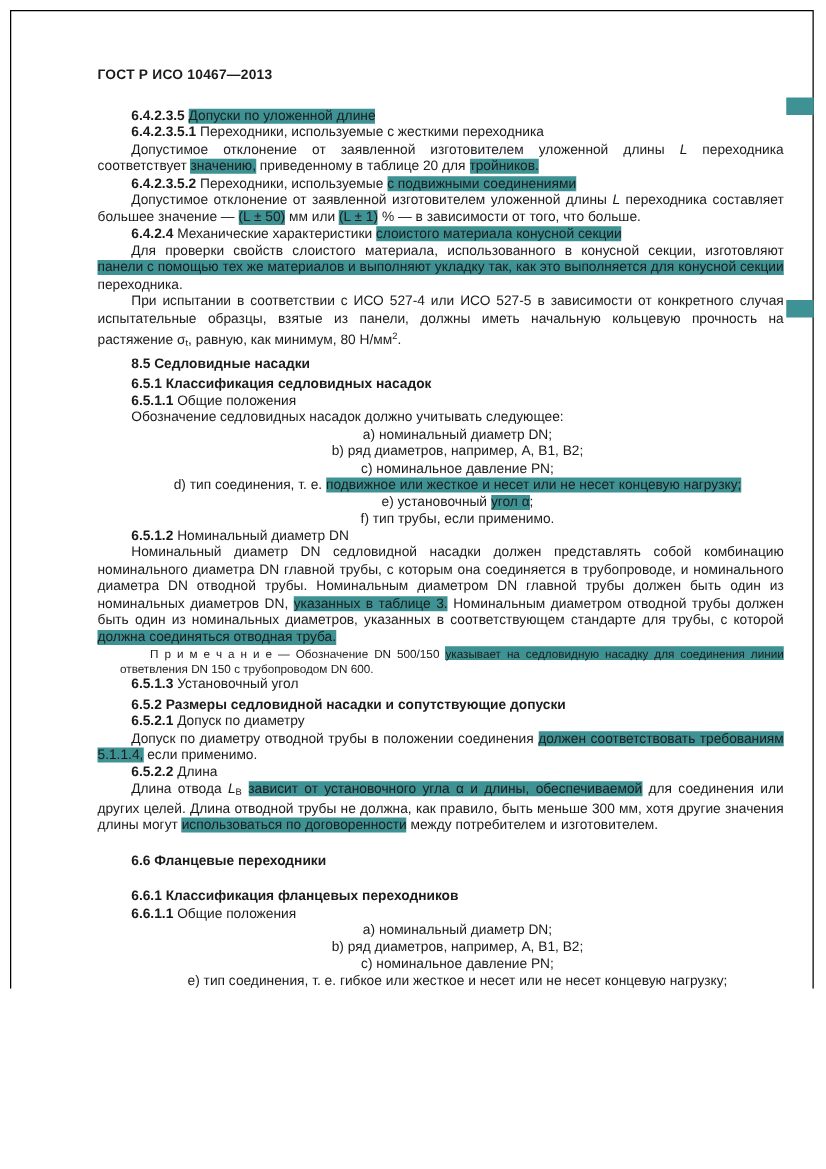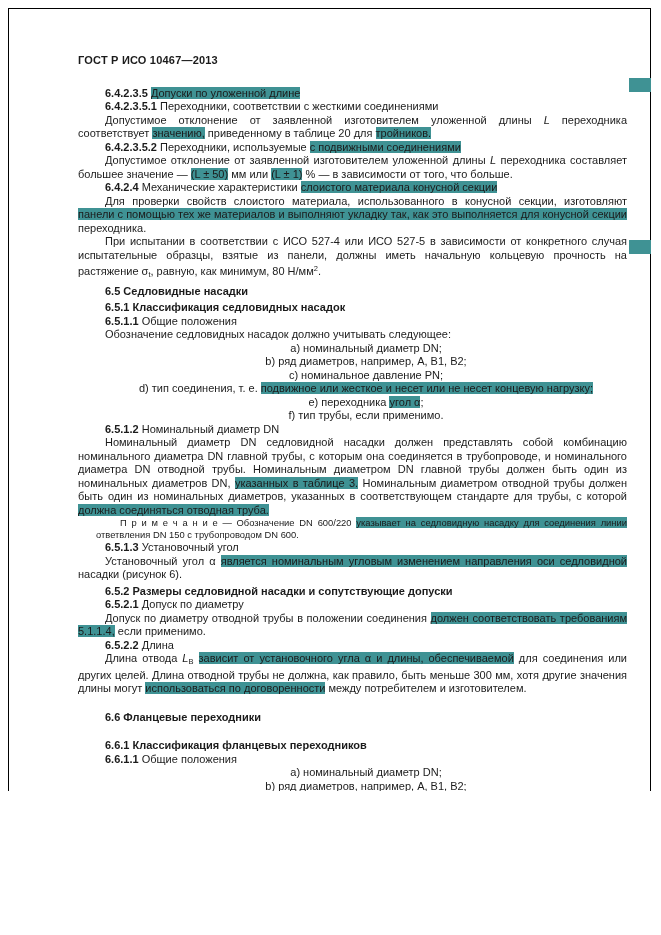--- a/index.html
+++ b/index.html
@@ -98,42 +98,41 @@
   <div class="page-frame"></div>
 
   <div class="margin-artifact artifact-top"></div>
   <div class="margin-artifact artifact-mid"></div>
 
   <div class="content">
     <div class="doc-header">ГОСТ Р ИСО 10467—2013</div>
 
     <div id="document-body">
         <div class="block t-clause"><span class="b">6.4.2.3.5 </span><span class="hl">Допуски по уложенной длине</span></div>
-        <div class="block t-clause"><span class="b">6.4.2.3.5.1 </span><span>Переходники, соответствии с жесткими соединениями</span></div>
+        <div class="block t-clause"><span class="b">6.4.2.3.5.1 </span><span>Переходники, используемые с жесткими переходника</span></div>
         <div class="block t-p"><span>Допустимое отклонение от заявленной изготовителем уложенной длины </span><span class="i">L</span><span> переходника соответствует </span><span class="hl">значению,</span><span> приведенному в таблице 20 для </span><span class="hl">тройников.</span></div>
         <div class="block t-clause"><span class="b">6.4.2.3.5.2 </span><span>Переходники, используемые </span><span class="hl">с подвижными соединениями</span></div>
         <div class="block t-p"><span>Допустимое отклонение от заявленной изготовителем уложенной длины </span><span class="i">L</span><span> переходника составляет большее значение — </span><span class="hl">(L ± 50)</span><span> мм или </span><span class="hl">(L ± 1)</span><span> % — в зависимости от того, что больше.</span></div>
         <div class="block t-clause"><span class="b">6.4.2.4 </span><span>Механические характеристики </span><span class="hl">слоистого материала конусной секции</span></div>
         <div class="block t-p"><span>Для проверки свойств слоистого материала, использованного в конусной секции, изготовляют </span><span class="hl">панели с помощью тех же материалов и выполняют укладку так, как это выполняется для конусной секции</span><span> переходника.</span></div>
         <div class="block t-p"><span>При испытании в соответствии с ИСО 527-4 или ИСО 527-5 в зависимости от конкретного случая испытательные образцы, взятые из панели, должны иметь начальную кольцевую прочность на растяжение σ</span><span class="sub">t</span><span>, равную, как минимум, 80 Н/мм</span><span class="sup">2</span><span>.</span></div>
-        <div class="block t-h2"><span class="b">6.5 Седловидные насадки</span></div>
+        <div class="block t-h2"><span class="b">8.5 Седловидные насадки</span></div>
         <div class="block t-h2"><span class="b">6.5.1 Классификация седловидных насадок</span></div>
         <div class="block t-clause"><span class="b">6.5.1.1 </span><span>Общие положения</span></div>
         <div class="block t-p"><span>Обозначение седловидных насадок должно учитывать следующее:</span></div>
         <div class="block t-li"><span>a) номинальный диаметр DN;</span></div>
         <div class="block t-li"><span>b) ряд диаметров, например, A, B1, B2;</span></div>
         <div class="block t-li"><span>c) номинальное давление PN;</span></div>
         <div class="block t-li"><span>d) тип соединения, т. е. </span><span class="hl">подвижное или жесткое и несет или не несет концевую нагрузку;</span></div>
-        <div class="block t-li"><span>e) переходника </span><span class="hl">угол α</span><span>;</span></div>
+        <div class="block t-li"><span>e) установочный </span><span class="hl">угол α</span><span>;</span></div>
         <div class="block t-li"><span>f) тип трубы, если применимо.</span></div>
         <div class="block t-clause"><span class="b">6.5.1.2 </span><span>Номинальный диаметр DN</span></div>
         <div class="block t-p"><span>Номинальный диаметр DN седловидной насадки должен представлять собой комбинацию номинального диаметра DN главной трубы, с которым она соединяется в трубопроводе, и номинального диаметра DN отводной трубы. Номинальным диаметром DN главной трубы должен быть один из номинальных диаметров DN, </span><span class="hl">указанных в таблице 3.</span><span> Номинальным диаметром отводной трубы должен быть один из номинальных диаметров, указанных в соответствующем стандарте для трубы, с которой </span><span class="hl">должна соединяться отводная труба.</span></div>
-        <div class="block t-note"><span>П р и м е ч а н и е — Обозначение DN 600/220 </span><span class="hl">указывает на седловидную насадку для соединения линии</span><span> ответвления DN 150 с трубопроводом DN 600.</span></div>
+        <div class="block t-note"><span>П р и м е ч а н и е — Обозначение DN 500/150 </span><span class="hl">указывает на седловидную насадку для соединения линии</span><span> ответвления DN 150 с трубопроводом DN 600.</span></div>
         <div class="block t-clause"><span class="b">6.5.1.3 </span><span>Установочный угол</span></div>
-        <div class="block t-p"><span>Установочный угол α </span><span class="hl">является номинальным угловым изменением направления оси седловидной</span><span> насадки (рисунок 6).</span></div>
         <div class="block t-h2"><span class="b">6.5.2 Размеры седловидной насадки и сопутствующие допуски</span></div>
         <div class="block t-clause"><span class="b">6.5.2.1 </span><span>Допуск по диаметру</span></div>
         <div class="block t-p"><span>Допуск по диаметру отводной трубы в положении соединения </span><span class="hl">должен соответствовать требованиям 5.1.1.4,</span><span> если применимо.</span></div>
         <div class="block t-clause"><span class="b">6.5.2.2 </span><span>Длина</span></div>
         <div class="block t-p"><span>Длина отвода </span><span class="i">L</span><span class="sub">B</span><span> </span><span class="hl">зависит от установочного угла α и длины, обеспечиваемой</span><span> для соединения или других целей. Длина отводной трубы не должна, как правило, быть меньше 300 мм, хотя другие значения длины могут </span><span class="hl">использоваться по договоренности</span><span> между потребителем и изготовителем.</span></div>
         <div class="block t-spacer"></div>
         <div class="block t-h2"><span class="b">6.6 Фланцевые переходники</span></div>
         <div class="block t-spacer"></div>
         <div class="block t-h2"><span class="b">6.6.1 Классификация фланцевых переходников</span></div>
         <div class="block t-clause"><span class="b">6.6.1.1 </span><span>Общие положения</span></div>

